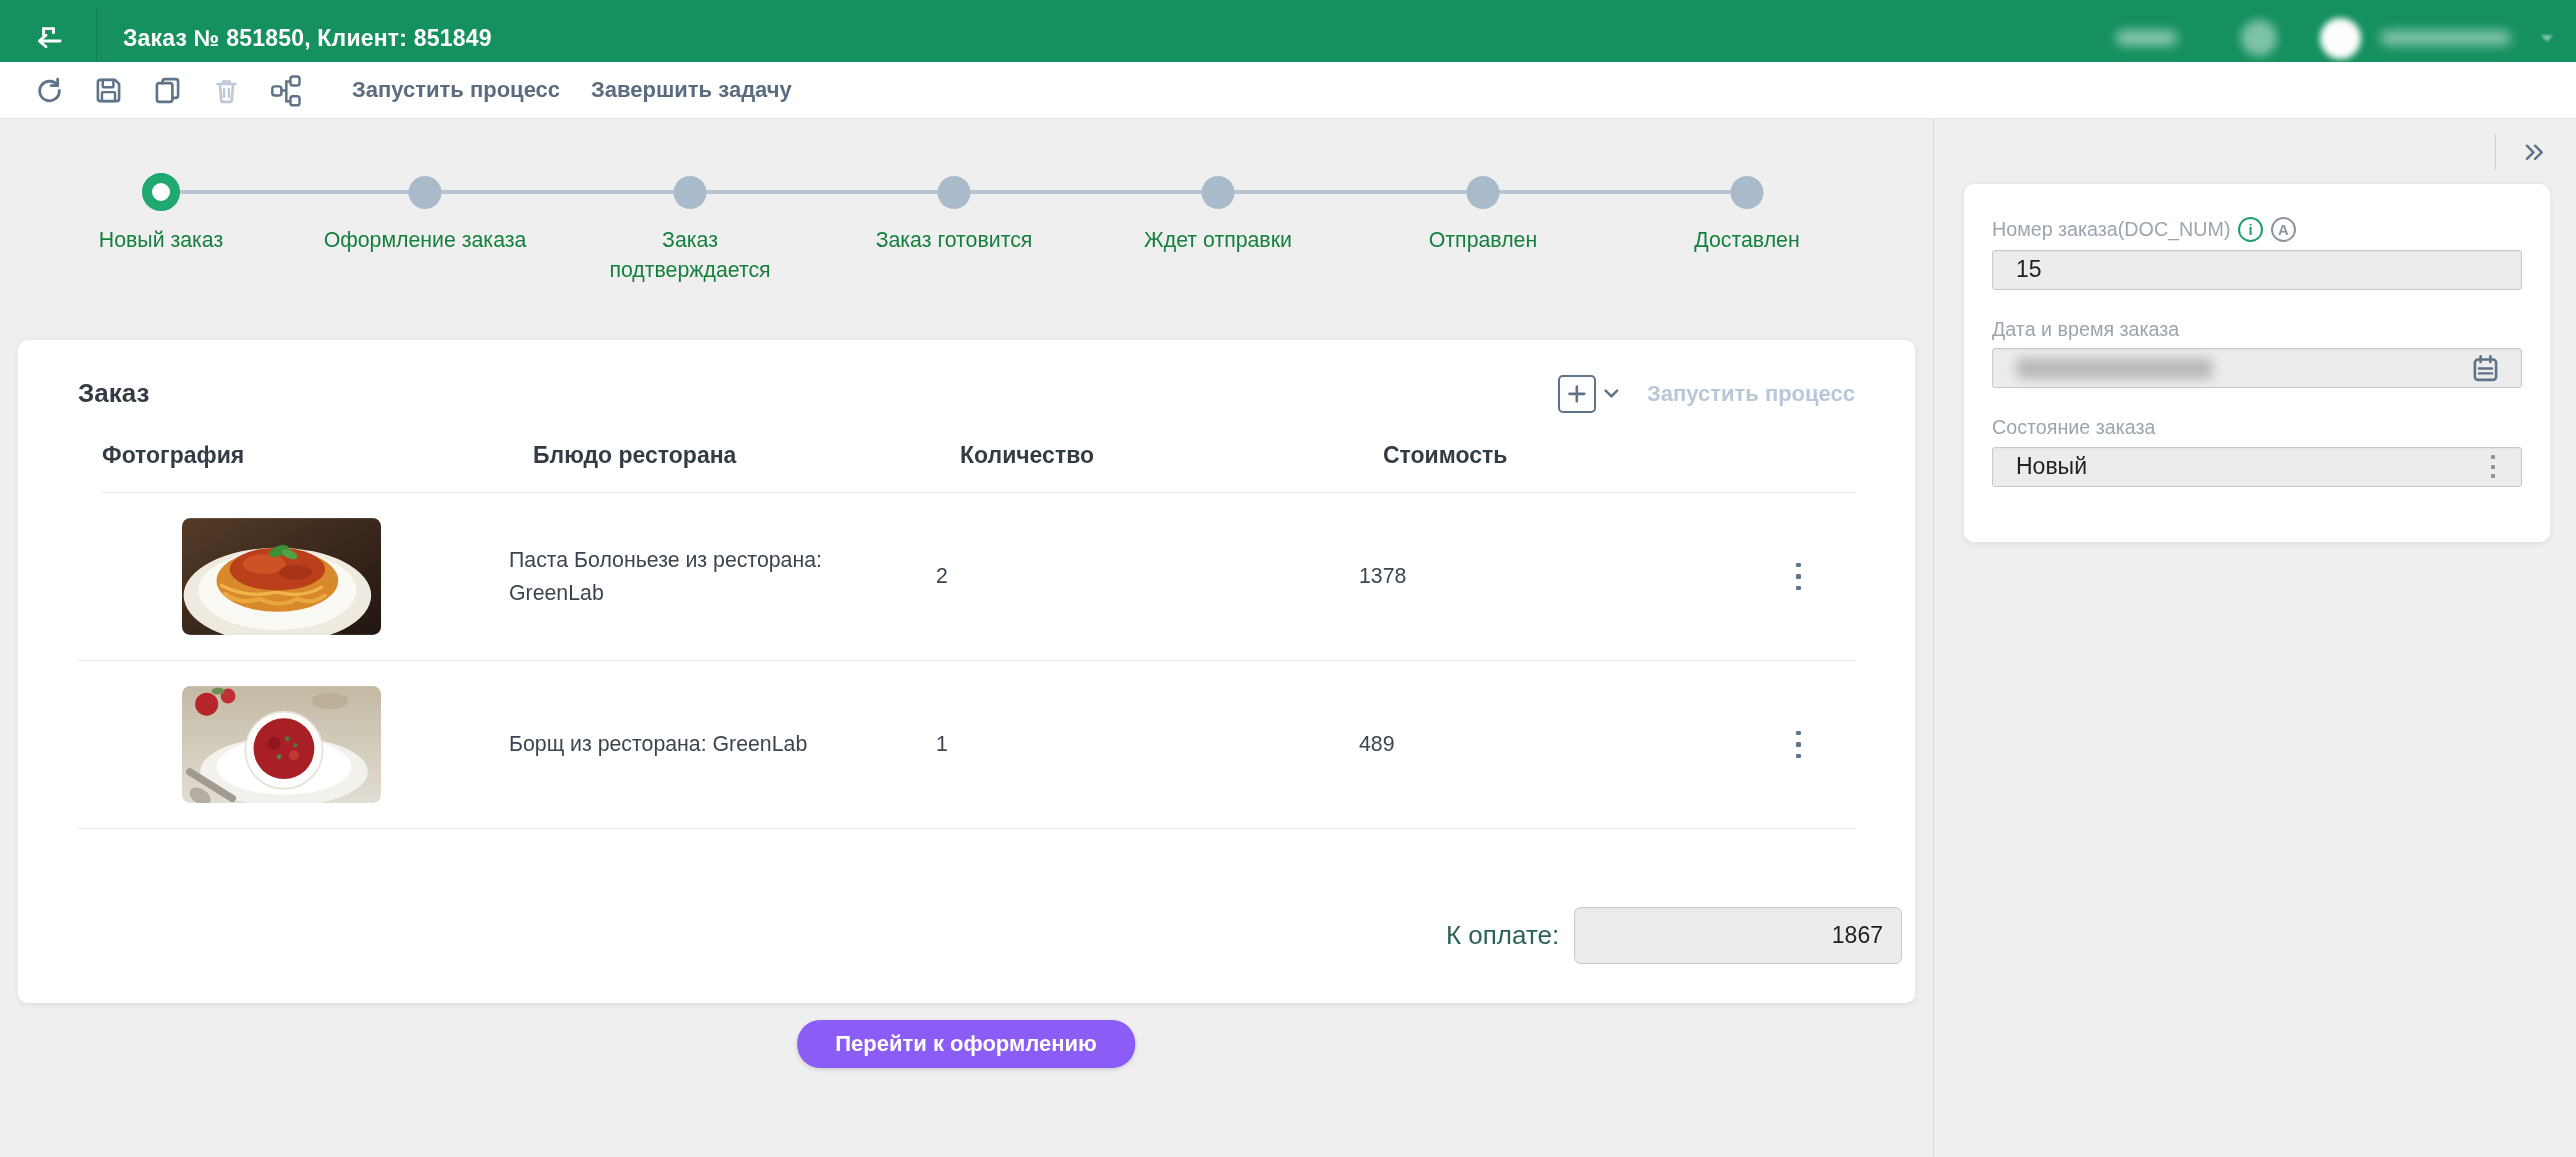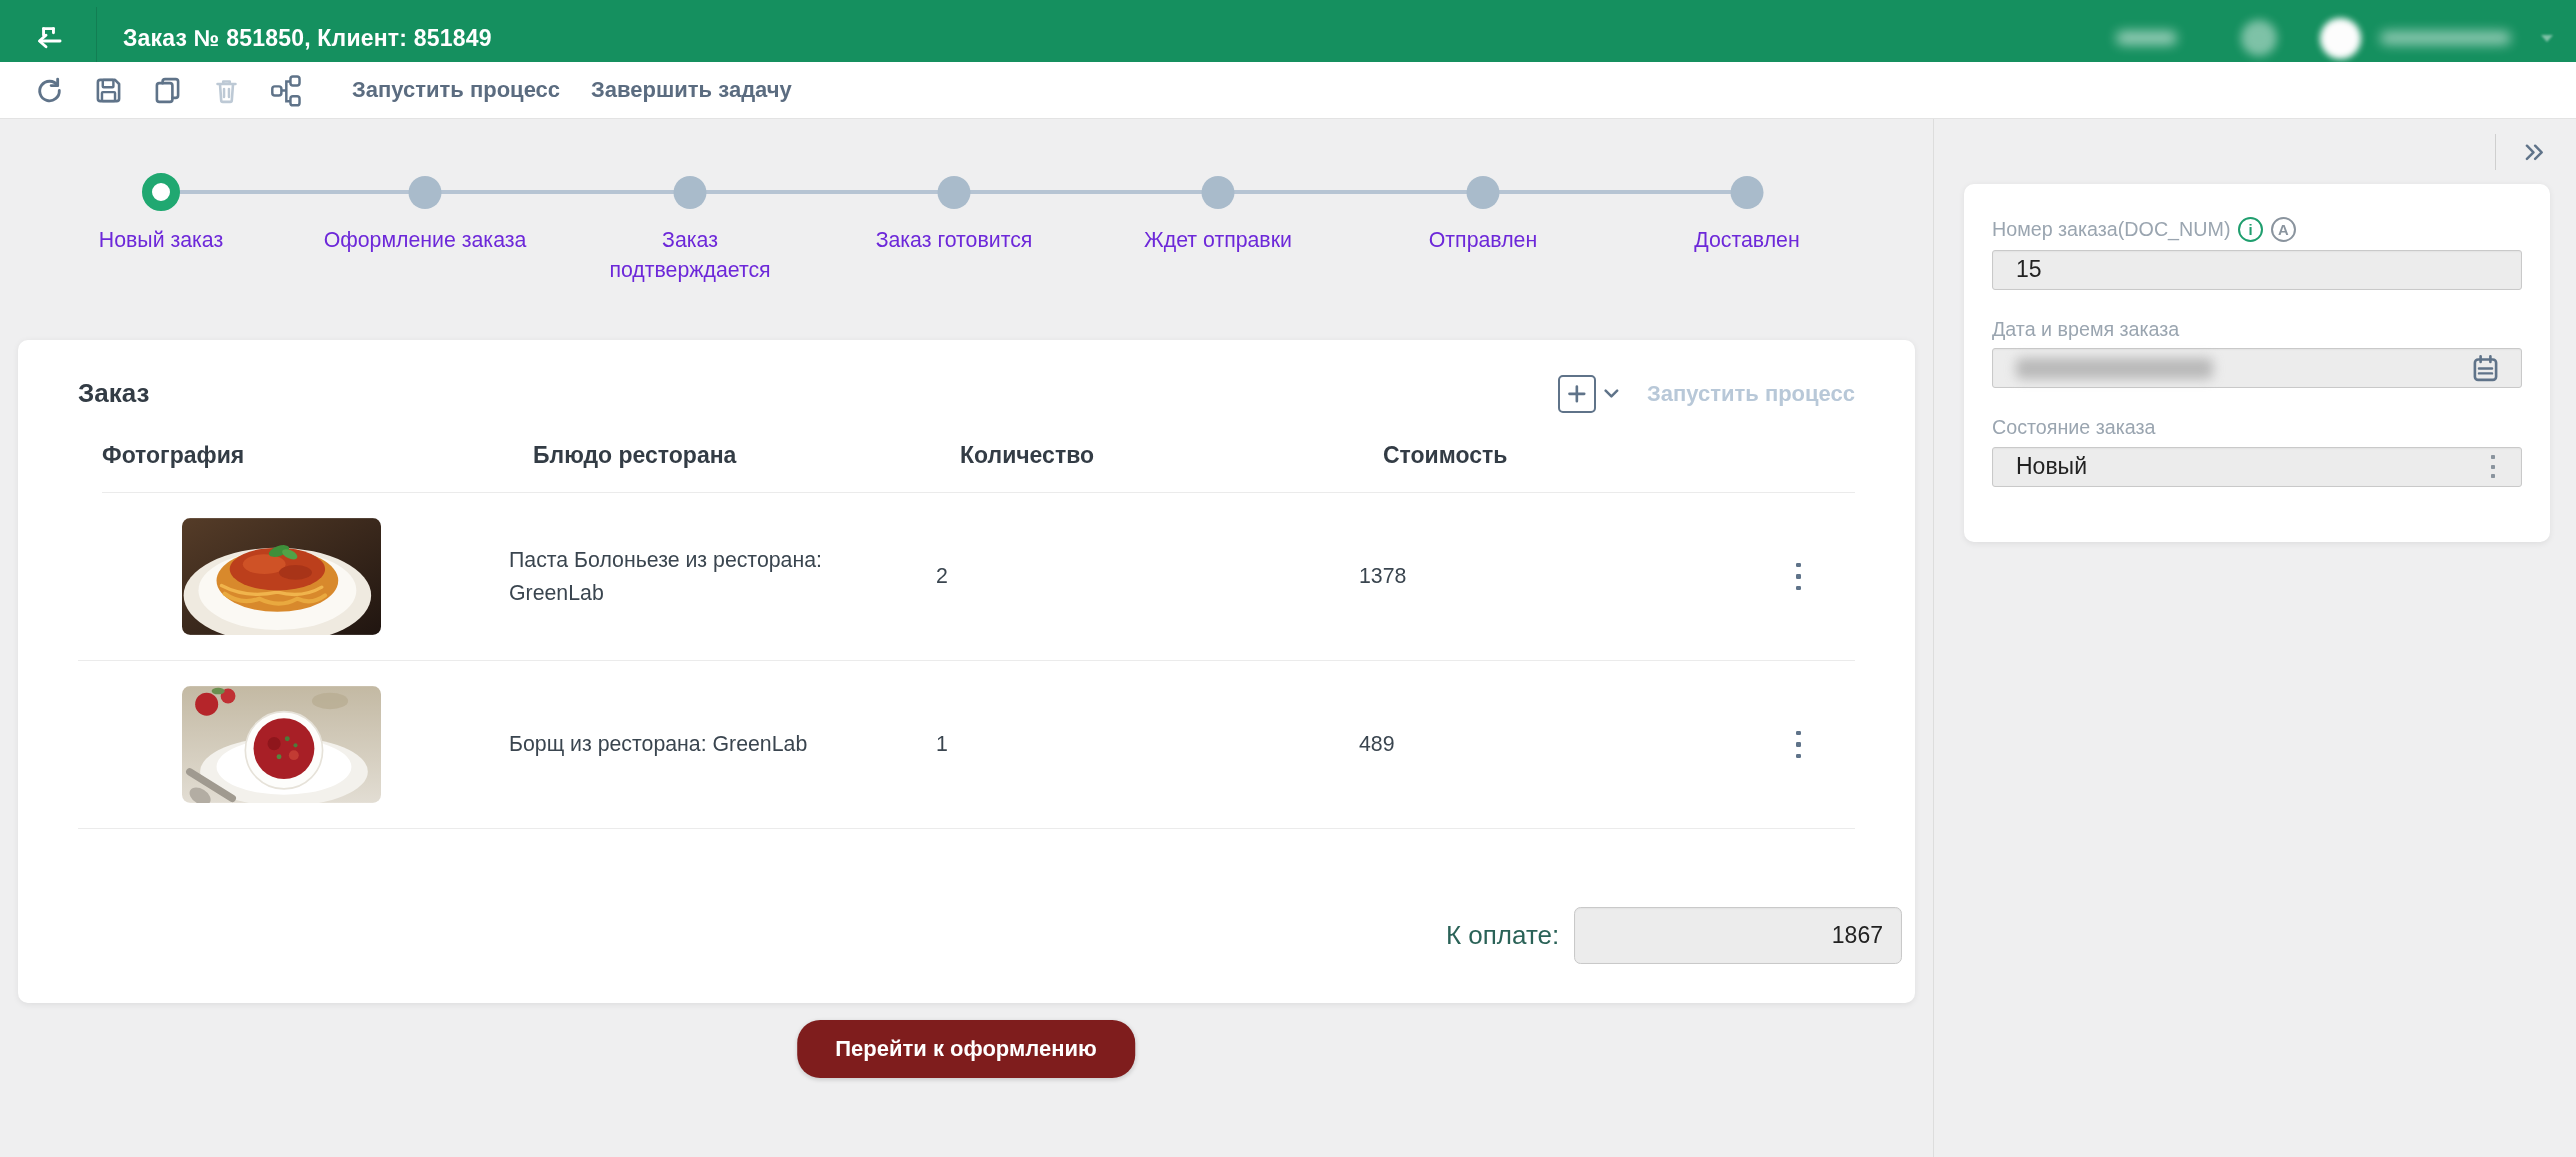--- a/index.html
+++ b/index.html
@@ -27,21 +27,21 @@
   
   .content { position:absolute; left:0; top:119px; width:2576px; height:1038px; }
   .main { position:absolute; left:0; top:0; width:1933px; height:1038px; }
   .side { position:absolute; left:1933px; top:0; width:643px; height:1038px; border-left:0.8px solid #dddddd; }
 
   
   .stepper { position:absolute; left:0; top:0; width:1933px; height:197px; }
   .step-line { position:absolute; left:161px; top:71px; width:1586px; height:4.1px; background:#b6c4d3; }
   .step-dot { position:absolute; top:57px; width:33px; height:33px; border-radius:50%; background:#a9bbcb; transform:translateX(-50%); }
   .step-dot.active { width:38px; height:38px; top:54px; background:#fff; border:10.7px solid #20a871; }
-  .step-label { position:absolute; top:107px; width:246px; transform:translateX(-50%); text-align:center; font-size:21.3px; line-height:29.6px; color:#6d28d9; }
+  .step-label { position:absolute; top:107px; width:246px; transform:translateX(-50%); text-align:center; font-size:21.3px; line-height:29.6px; color:#15803d; }
 
   
   .order-card { position:absolute; left:18px; top:221px; width:1897px; height:663px; background:#fff; border-radius:9.9px; box-shadow:0 1.6px 6.6px rgba(0,0,0,.07); }
   .card-head { display:flex; align-items:center; padding:28px 60px 0 60px; height:79px; }
   .card-title { font-size:26px; font-weight:700; color:#333c45; }
   .card-head-right { margin-left:auto; display:flex; align-items:center; }
   .plus-btn { width:38px; height:38px; border:2.5px solid #5f7389; border-radius:4.9px; display:flex; align-items:center; justify-content:center; cursor:pointer; background:#fff; }
   .dd-caret { margin-left:8.2px; cursor:pointer; display:flex; align-items:center; }
   .run-disabled { margin-left:28px; font-size:22px; font-weight:600; color:#b8c8d8; cursor:pointer; }
 
@@ -55,21 +55,21 @@
   .dish { font-size:21.3px; color:#3a454f; line-height:33px; padding-right:49px; }
   .num { font-size:21.3px; color:#3a454f; }
   .kebab-cell { display:flex; justify-content:center; }
   .kebab { display:flex; flex-direction:column; gap:6.6px; padding:8.2px; cursor:pointer; }
   .kebab i { width:4.9px; height:4.9px; background:#5f7389; border-radius:1.2px; display:block; }
 
   .total-row { display:flex; align-items:center; justify-content:flex-end; margin-top:78px; padding-right:13px;text-align:right; }
   .total-label { font-size:26px; color:#2a6257; margin-right:14.8px; }
   .total-box { width:328px; height:57px; background:#ececec; border:0.8px solid #c9c9c9; border-radius:6.6px; display:flex; align-items:center; justify-content:flex-end; padding-right:18px; font-size:23px; color:#222; box-shadow:inset 0 0.8px 1.6px rgba(0,0,0,.05); }
 
-  .primary-btn { position:absolute; left:966px; top:901px; transform:translateX(-50%); height:58px; padding:0 38px; border:none; border-radius:23px; background:#7f1d1d; color:#fff; font-size:22px; font-weight:700; font-family:inherit; cursor:pointer; white-space:nowrap; box-shadow:0 1.6px 4.1px rgba(0,0,0,.15); }
+  .primary-btn { position:absolute; left:966px; top:901px; transform:translateX(-50%); height:48px; padding:0 38px; border:none; border-radius:23px; background:#8b5cf6; color:#fff; font-size:22px; font-weight:700; font-family:inherit; cursor:pointer; white-space:nowrap; box-shadow:0 1.6px 4.1px rgba(0,0,0,.15); }
 
   
   .collapse-wrap { position:absolute; top:14.8px; right:29.6px; display:flex; align-items:center; }
   .collapse-divider { width:0.8px; height:36px; background:#cfcfcf; margin-right:26px; }
   .collapse-btn { cursor:pointer; display:flex; align-items:center; }
 
   .props-card { position:absolute; left:30px; top:65px; width:586px; height:358px; background:#fff; border-radius:9.9px; box-shadow:0 1.6px 6.6px rgba(0,0,0,.07); padding:33px 28px; }
   .field { margin-bottom:28px; }
   .field:last-child { margin-bottom:0; }
   .f-label-row { display:flex; align-items:center; gap:7.4px; margin-bottom:7.4px; }

